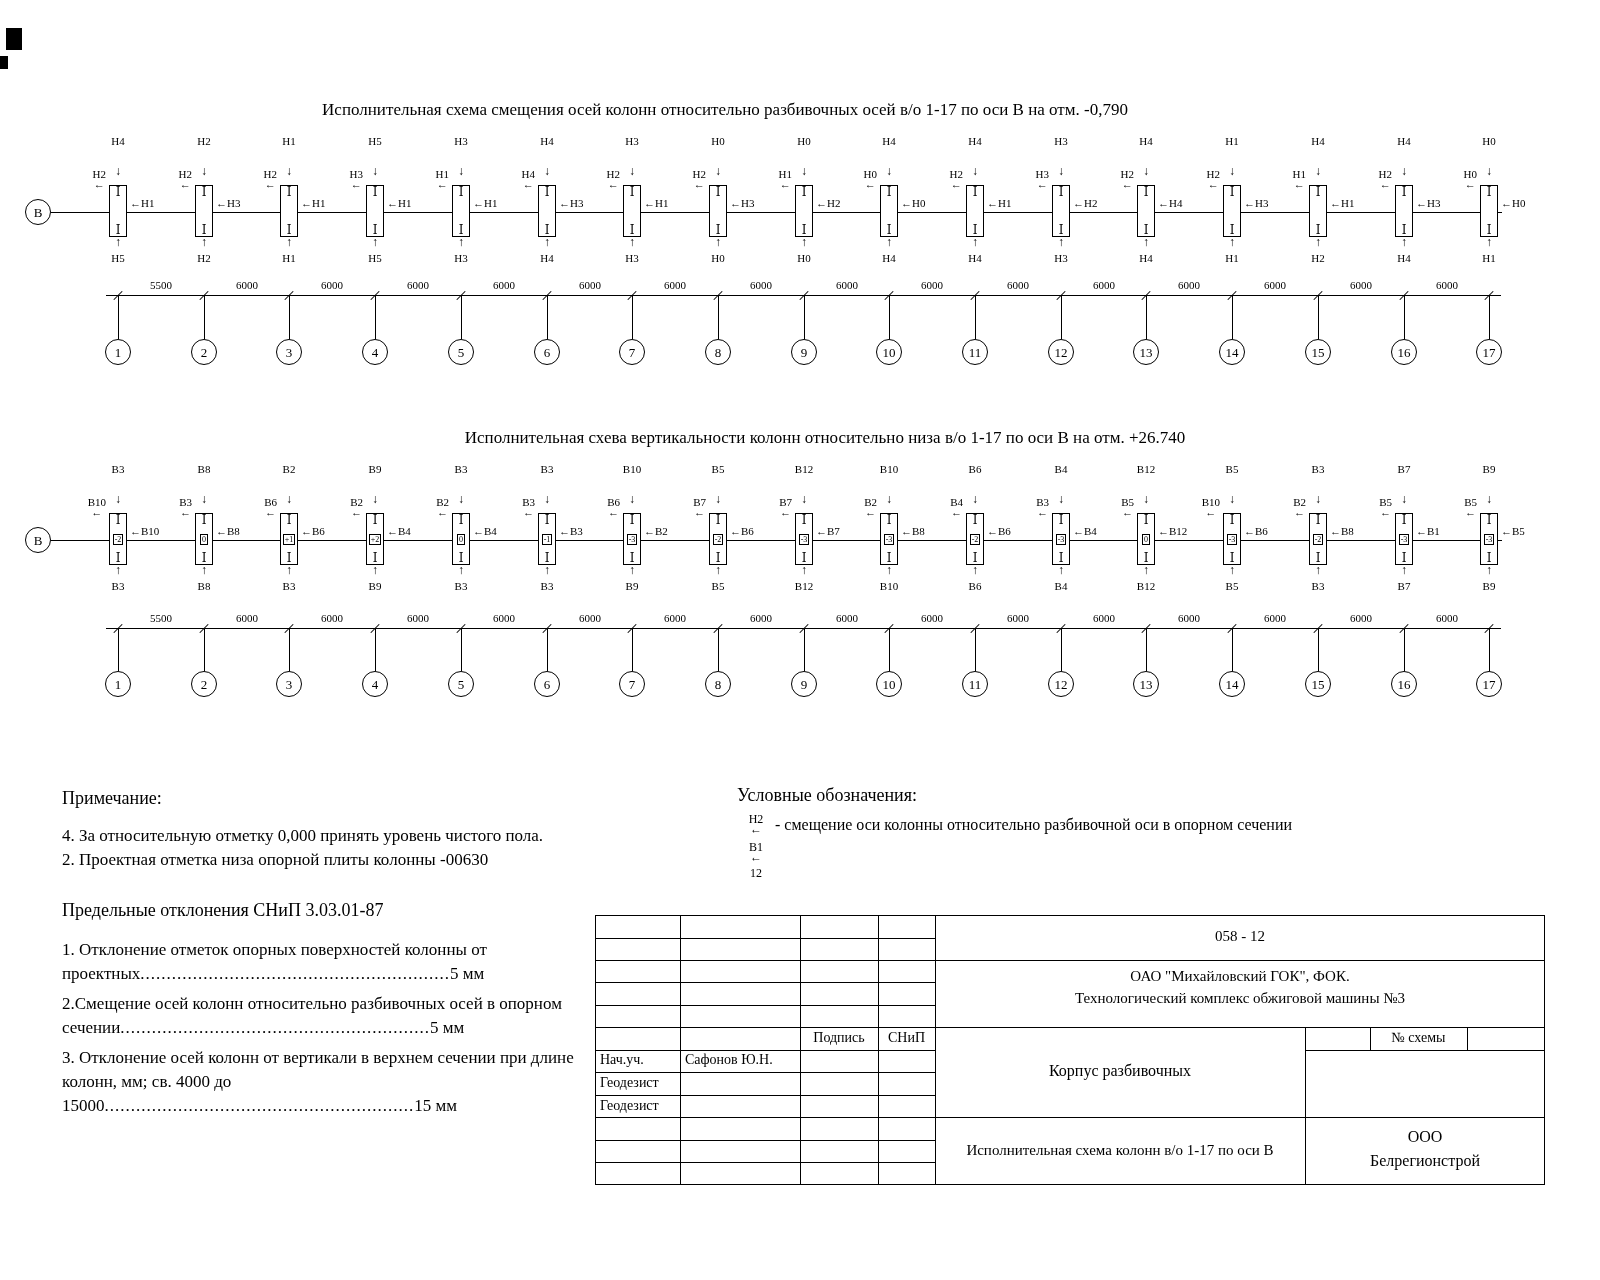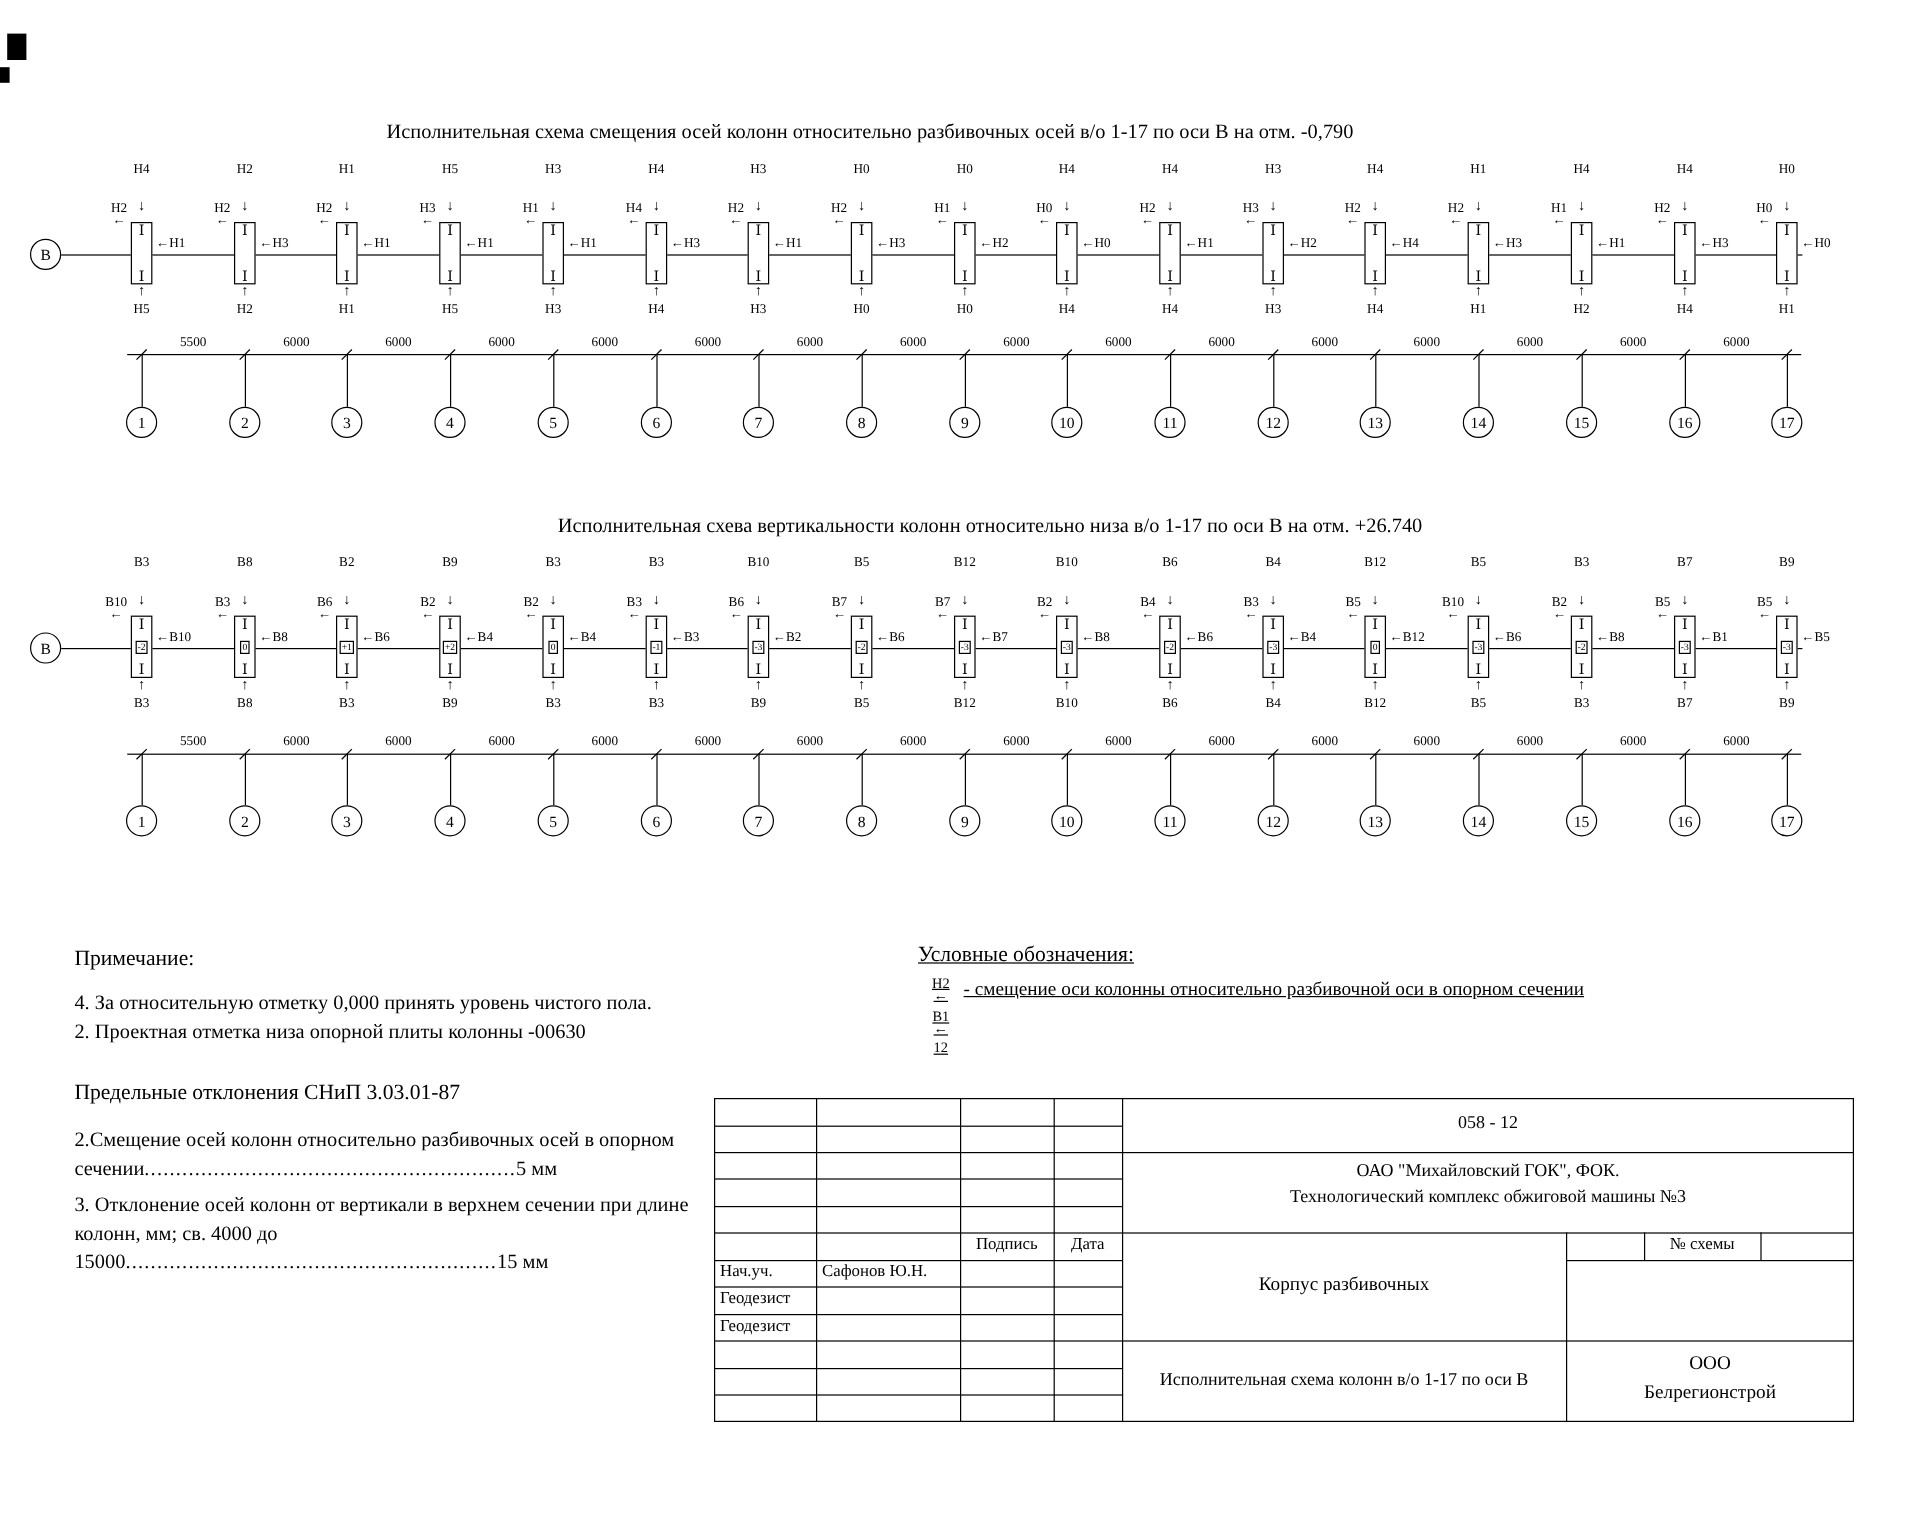--- a/index.html
+++ b/index.html
@@ -19,21 +19,21 @@
   .stack{display:inline-block;text-align:center;line-height:10px;}
   .gcircle{position:absolute;width:26px;height:26px;border:1px solid #000;border-radius:50%;
            background:#fff;text-align:center;line-height:26px;font-size:13px;box-sizing:border-box;}
   .tick{position:absolute;width:12px;height:0;border-top:1px solid #000;transform:rotate(-45deg);}
   .dim-label{position:absolute;font-size:11px;transform:translateX(-50%);white-space:nowrap;}
   .notes{position:absolute;left:62px;top:786px;width:530px;font-size:17px;line-height:24px;}
   .notes h3{margin:0 0 14px 0;font-size:18px;font-weight:normal;}
   .tol-head{margin:26px 0 16px 0;font-size:18px;}
   .tol-item{margin:0 0 6px 0;}
   .dots::after{content:"...........................................................";letter-spacing:1px;}
-  .legend{position:absolute;left:765px;top:784px;width:800px;font-size:16px;line-height:22px;text-decoration:underline;}
+  .legend{position:absolute;left:737px;top:784px;width:800px;font-size:16px;line-height:22px;}
   .legend h3{margin:0 0 8px 0;font-size:18px;font-weight:normal;}
   .legend-row{display:flex;align-items:flex-start;margin-bottom:6px;}
   .legend-sym{width:38px;text-align:center;font-size:12px;line-height:10px;flex:0 0 38px;}
   .tb-text{position:absolute;font-size:15px;white-space:nowrap;}
   .tb-center{text-align:center;white-space:normal;}
   .blackmark{position:absolute;background:#000;}
 </style>
 </head>
 <body>
 
@@ -614,20 +614,23 @@
       <div class="vline" style="left:1489px;top:628px;height:43px"></div>
       <div class="gcircle" style="left:1476px;top:671px">17</div>
     </div>
 
   <div class="notes">
     <h3>Примечание:</h3>
     <div>4. За относительную отметку 0,000 принять уровень чистого пола.</div>
     <div>2. Проектная отметка низа опорной плиты колонны  -00630</div>
     <div class="tol-head">Предельные отклонения СНиП 3.03.01-87</div>
     <div class="tol-item">
+      <span>1. Отклонение отметок опорных поверхностей колонны от проектных</span><span class="dots"></span><span>5 мм</span>
+    </div>
+    <div class="tol-item">
       <span>2.Смещение осей колонн относительно разбивочных осей в опорном сечении</span><span class="dots"></span><span>5 мм</span>
     </div>
     <div class="tol-item">
       <span>3. Отклонение осей колонн от вертикали в верхнем сечении при длине колонн, мм; св. 4000 до 15000</span><span class="dots"></span><span>15 мм</span>
     </div>
   </div>
 
   <div class="legend">
     <h3>Условные обозначения:</h3>
     <div class="legend-row">
@@ -662,21 +665,21 @@
   <div class="hline" style="left:595px;top:1072px;width:340px;"></div>
   <div class="hline" style="left:595px;top:1095px;width:340px;"></div>
   <div class="hline" style="left:595px;top:1117px;width:950px;"></div>
   <div class="hline" style="left:595px;top:1140px;width:340px;"></div>
   <div class="hline" style="left:595px;top:1162px;width:340px;"></div>
 
   <div class="tb-text tb-center" style="left:935px;top:928px;width:610px;">058 - 12</div>
   <div class="tb-text tb-center" style="left:935px;top:968px;width:610px;">ОАО "Михайловский ГОК", ФОК.</div>
   <div class="tb-text tb-center" style="left:935px;top:990px;width:610px;">Технологический комплекс обжиговой машины №3</div>
   <div class="tb-text tb-center" style="left:800px;top:1030px;width:78px;font-size:14px;">Подпись</div>
-  <div class="tb-text tb-center" style="left:878px;top:1030px;width:57px;font-size:14px;">Дата</div>
+  <div class="tb-text tb-center" style="left:878px;top:1030px;width:57px;font-size:14px;">СНиП</div>
   <div class="tb-text" style="left:600px;top:1052px;font-size:14px;">Нач.уч.</div>
   <div class="tb-text" style="left:685px;top:1052px;font-size:14px;">Сафонов Ю.Н.</div>
   <div class="tb-text" style="left:600px;top:1075px;font-size:14px;">Геодезист</div>
   <div class="tb-text" style="left:600px;top:1098px;font-size:14px;">Геодезист</div>
   <div class="tb-text tb-center" style="left:935px;top:1062px;width:370px;font-size:16px;">Корпус разбивочных</div>
   <div class="tb-text tb-center" style="left:1370px;top:1030px;width:97px;font-size:14px;">№ схемы</div>
   <div class="tb-text tb-center" style="left:935px;top:1142px;width:370px;font-size:15px;">Исполнительная схема колонн в/о 1-17 по оси В</div>
   <div class="tb-text tb-center" style="left:1305px;top:1128px;width:240px;font-size:16px;">ООО</div>
   <div class="tb-text tb-center" style="left:1305px;top:1152px;width:240px;font-size:16px;">Белрегионстрой</div>
 

